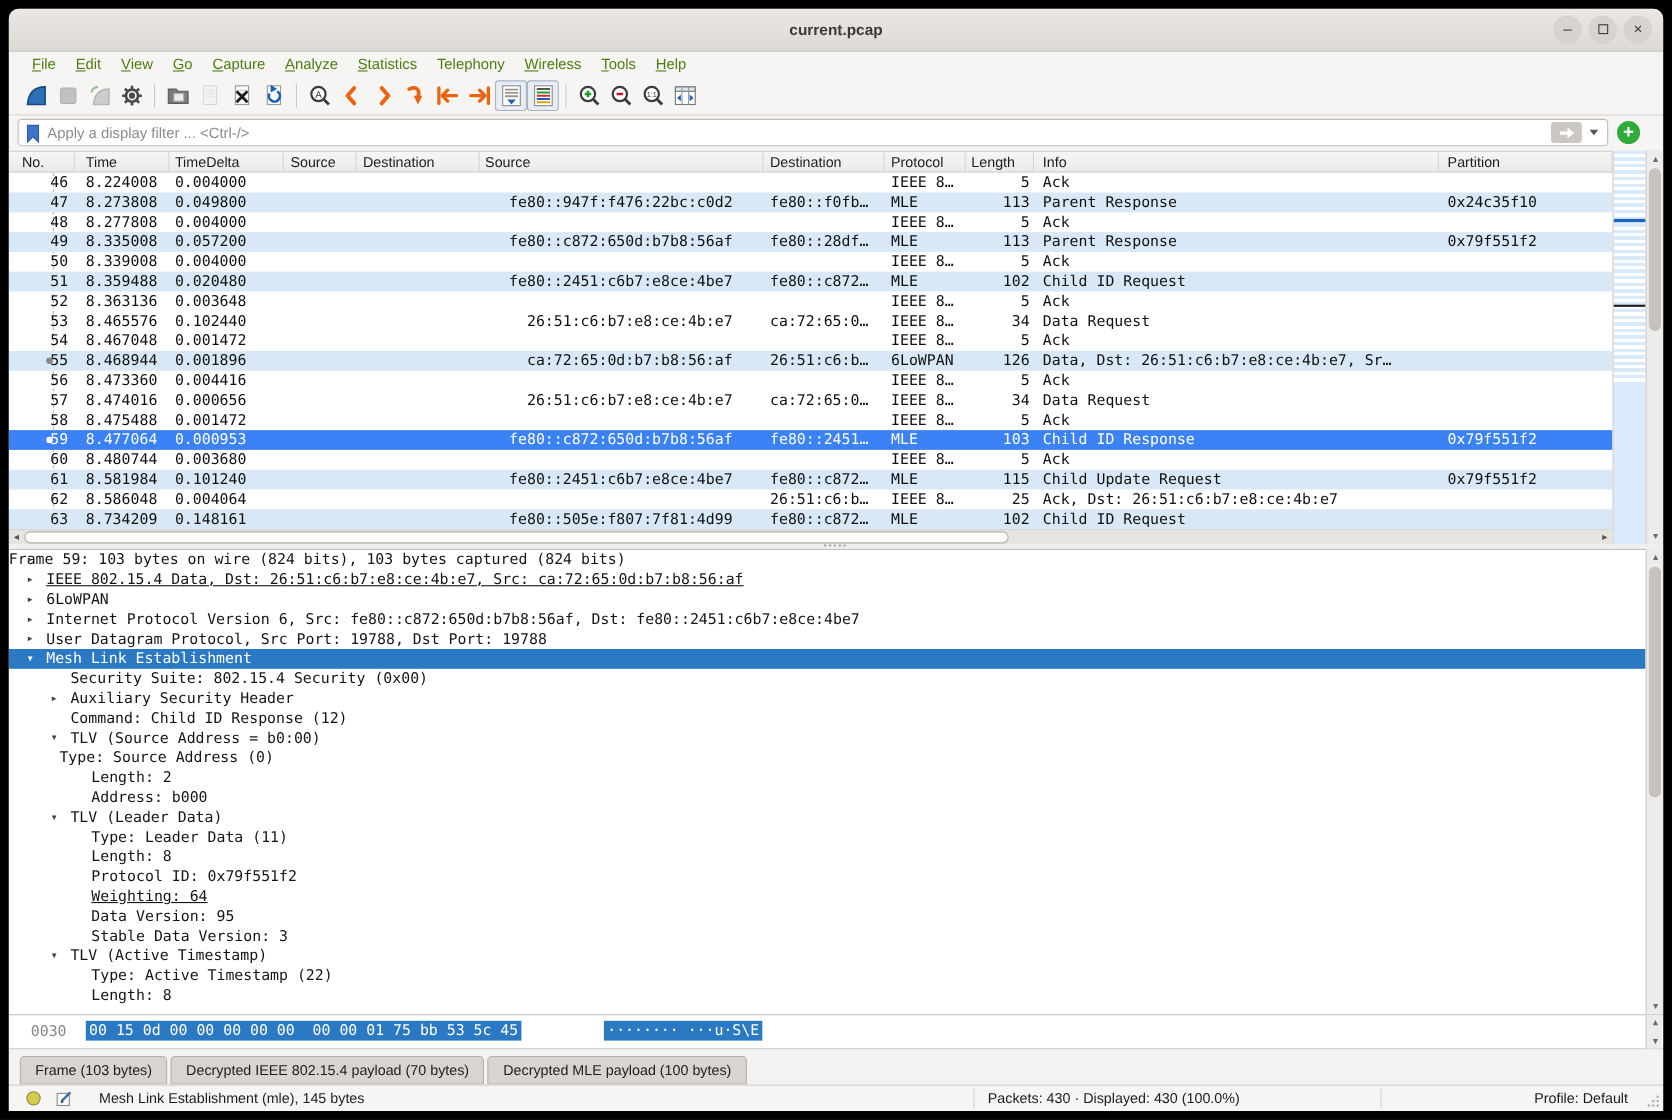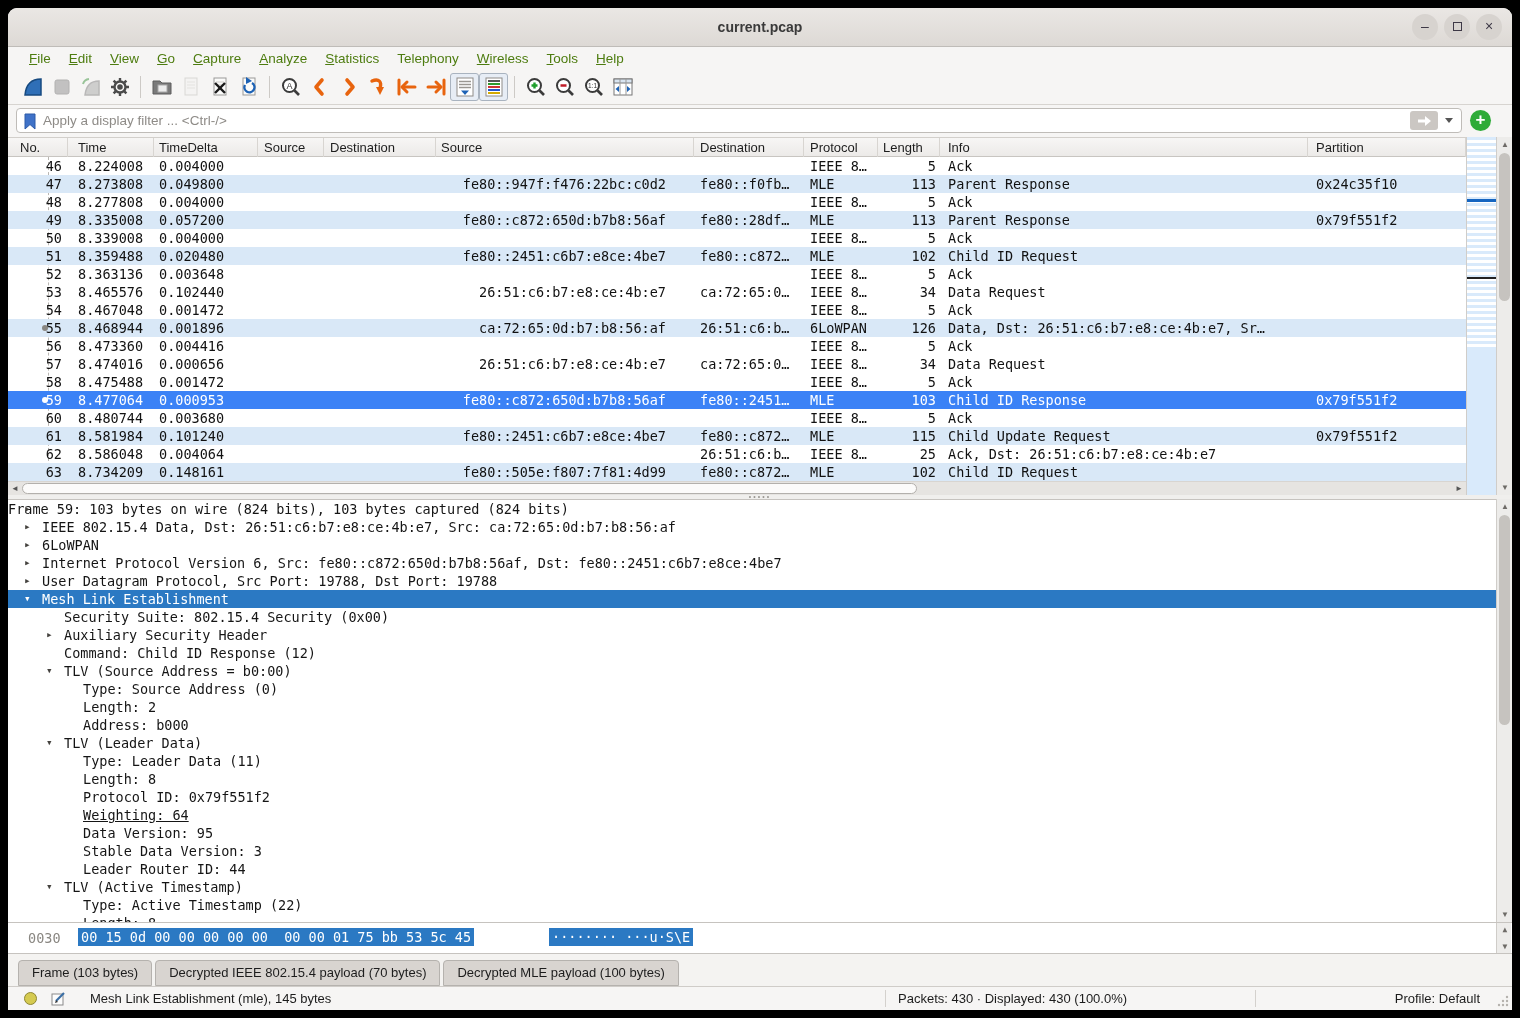--- a/index.html
+++ b/index.html
@@ -603,40 +603,39 @@
   </div>
   <div class="hscroll">
     <span class="harrow" style="left:3px;">◄</span>
     <div class="hthumb"></div>
     <span class="harrow" style="right:3px;">►</span>
   </div>
   <div class="splitter">•••••</div>
 
   <div class="detail">
       <div class="dline"><span class="darrow" style="left: 16px;">▸</span><span style="">Frame 59: 103 bytes on wire (824 bits), 103 bytes captured (824 bits)</span></div>
-      <div class="dline"><span class="darrow" style="left: 16px;">▸</span><span style="padding-left: 34px;">IEEE 802.15.4 Data, Dst: 26:51:c6:b7:e8:ce:4b:e7, Src: ca:72:65:0d:b7:b8:56:af</span></div>
+      <div class="dline"><span class="darrow" style="left: 16px;">▸</span><span style="padding-left: 34px; text-decoration: underline;">IEEE 802.15.4 Data, Dst: 26:51:c6:b7:e8:ce:4b:e7, Src: ca:72:65:0d:b7:b8:56:af</span></div>
       <div class="dline"><span class="darrow" style="left: 16px;">▸</span><span style="padding-left: 34px;">6LoWPAN</span></div>
       <div class="dline"><span class="darrow" style="left: 16px;">▸</span><span style="padding-left: 34px;">Internet Protocol Version 6, Src: fe80::c872:650d:b7b8:56af, Dst: fe80::2451:c6b7:e8ce:4be7</span></div>
       <div class="dline"><span class="darrow" style="left: 16px;">▸</span><span style="padding-left: 34px;">User Datagram Protocol, Src Port: 19788, Dst Port: 19788</span></div>
       <div class="dline sel"><span class="darrow" style="left: 16px;">▾</span><span style="padding-left: 34px;">Mesh Link Establishment</span></div>
       <div class="dline"><span style="padding-left: 56px;">Security Suite: 802.15.4 Security (0x00)</span></div>
       <div class="dline"><span class="darrow" style="left: 38px;">▸</span><span style="padding-left: 56px;">Auxiliary Security Header</span></div>
       <div class="dline"><span style="padding-left: 56px;">Command: Child ID Response (12)</span></div>
       <div class="dline"><span class="darrow" style="left: 38px;">▾</span><span style="padding-left: 56px;">TLV (Source Address = b0:00)</span></div>
-      <div class="dline"><span style="padding-left: 75px;">Type: Source Address (0)</span></div>
+      <div class="dline"><span style="padding-left: 46px;">Type: Source Address (0)</span></div>
       <div class="dline"><span style="padding-left: 75px;">Length: 2</span></div>
       <div class="dline"><span style="padding-left: 75px;">Address: b000</span></div>
       <div class="dline"><span class="darrow" style="left: 38px;">▾</span><span style="padding-left: 56px;">TLV (Leader Data)</span></div>
       <div class="dline"><span style="padding-left: 75px;">Type: Leader Data (11)</span></div>
       <div class="dline"><span style="padding-left: 75px;">Length: 8</span></div>
       <div class="dline"><span style="padding-left: 75px;">Protocol ID: 0x79f551f2</span></div>
       <div class="dline"><span style="padding-left: 75px; text-decoration: underline;">Weighting: 64</span></div>
       <div class="dline"><span style="padding-left: 75px;">Data Version: 95</span></div>
       <div class="dline"><span style="padding-left: 75px;">Stable Data Version: 3</span></div>
-      <div class="dline"><span style="padding-left: 75px;">Leader Router ID: 44</span></div>
       <div class="dline"><span class="darrow" style="left: 38px;">▾</span><span style="padding-left: 56px;">TLV (Active Timestamp)</span></div>
       <div class="dline"><span style="padding-left: 75px;">Type: Active Timestamp (22)</span></div>
       <div class="dline"><span style="padding-left: 75px;">Length: 8</span></div>
     </div>
   <div class="dscroll">
     <span class="sarrow" style="top:3px;">▲</span>
     <div class="vthumb" style="top:16px;height:210px;"></div>
     <span class="sarrow" style="bottom:3px;">▼</span>
   </div>
 

